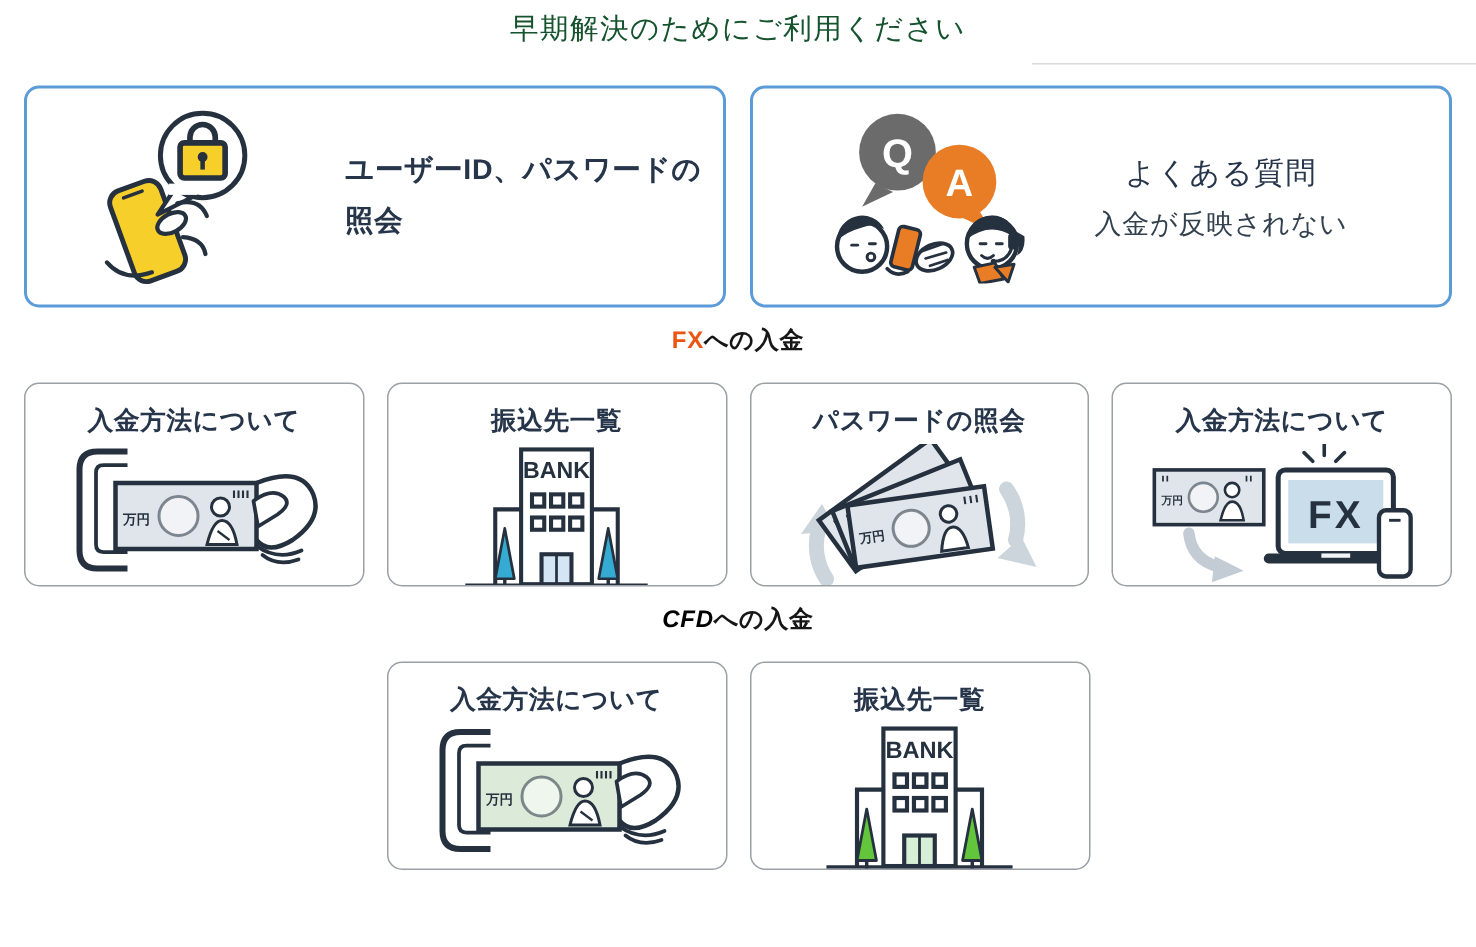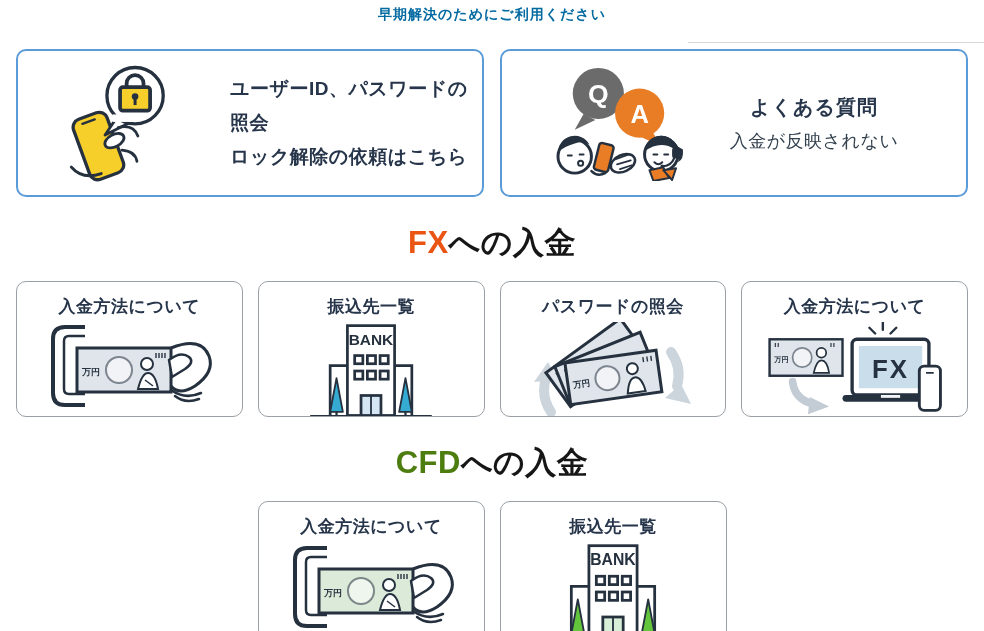--- a/index.html
+++ b/index.html
@@ -3,45 +3,45 @@
 <meta charset="utf-8">
 <style>
   * { box-sizing: border-box; margin: 0; padding: 0; }
   html,body { background:#fff; }
   body {
     width: 984px; height: 631px; overflow: hidden; position: relative;
     font-family: "Liberation Sans", "DejaVu Sans", sans-serif;
     color: #26354a;
   }
   .page-title {
-    text-align: center; font-size: 14px; font-weight: bold; color: #0369a1;
+    text-align: center; font-size: 19px; font-weight: normal; color: #14532d;
     padding-top: 6px; letter-spacing: 1px;
   }
   .header-divider {
     position: absolute; top: 42px; left: 688px; width: 296px; height: 1px;
     background: #d9d9d9;
   }
   
   .quick-row { display: flex; gap: 16px; padding: 0 16px; margin-top: 25px; }
   .quick-card {
     flex: 1; height: 148px; border: 2px solid #5b9bd8; border-radius: 10px;
     display: flex; align-items: center; background: #fff; cursor: pointer;
   }
   .quick-card .illust { flex: 0 0 auto; margin-left: 42px; }
   .quick-text-left { margin-left: 48px; font-size: 19px; font-weight: bold; line-height: 1.8; letter-spacing: .5px; }
   .quick-text-center { flex: 1; text-align: center; padding-right: 30px; }
-  .quick-title { font-size: 20px; font-weight: bold; letter-spacing: 1px; }
+  .quick-title { font-size: 20px; font-weight: normal; letter-spacing: 1px; }
   .quick-sub { font-size: 18px; margin-top: 8px; letter-spacing: .5px; color:#33414f; }
   
   .section-heading {
-    text-align: center; font-size: 31px; font-weight: bold; letter-spacing: .5px;
-    color: #161616; margin-top: 25px;
+    text-align: center; font-size: 16px; font-weight: bold; letter-spacing: .5px;
+    color: #161616; margin-top: 12px;
   }
   .accent-fx { color: #ea5514; }
-  .accent-cfd { color: #4d7c0f; }
+  .accent-cfd { color: #000000; font-style: italic; }
   
   .card-row { display: flex; gap: 15px; padding: 0 16px; margin-top: 17px; }
   .card-row.centered { justify-content: center; }
   .topic-card {
     flex: 1; height: 136px; border: 1px solid #9aa0a6; border-radius: 10px;
     background: #fff; text-align: center; padding-top: 13px; cursor: pointer;
     overflow: hidden;
   }
   .card-row.centered .topic-card { flex: 0 0 227px; height: 139px; }
   .topic-label { font-size: 17px; font-weight: bold; letter-spacing: .5px; }
@@ -74,21 +74,20 @@
         <rect x="64" y="29" width="32" height="25" rx="3" fill="#f7cf2a" stroke="#26313f" stroke-width="4"></rect>
         <circle cx="80" cy="39" r="3.5" fill="#26313f"></circle>
         <rect x="78.4" y="41" width="3.2" height="7" fill="#26313f"></rect>
         <ellipse cx="58" cy="86" rx="11" ry="6.5" transform="rotate(-28 58 86)" fill="#fff" stroke="#26313f" stroke-width="3"></ellipse>
         <path d="M62 72 q16 -4 21 9" stroke="#26313f" stroke-width="3" fill="none" stroke-linecap="round"></path>
         <path d="M66 96 q14 1 16 12" stroke="#26313f" stroke-width="3" fill="none" stroke-linecap="round"></path>
       </svg>
     </span>
     <div class="quick-text-left">
       <div>ユーザーID、パスワードの照会</div>
-      <div>ロック解除の依頼はこちら</div>
     </div>
   </div>
 
   <div class="quick-card">
     <span class="illust">
       <svg width="148" height="120" viewBox="0 0 150 122">
         <circle cx="55" cy="33" r="26" fill="#6b6b6b"></circle>
         <polygon points="40,54 31,70 52,60" fill="#6b6b6b"></polygon>
         <text x="55" y="43" font-size="27" font-weight="bold" fill="#fff" text-anchor="middle">Q</text>
         <circle cx="97" cy="53" r="25" fill="#e97d25"></circle>

